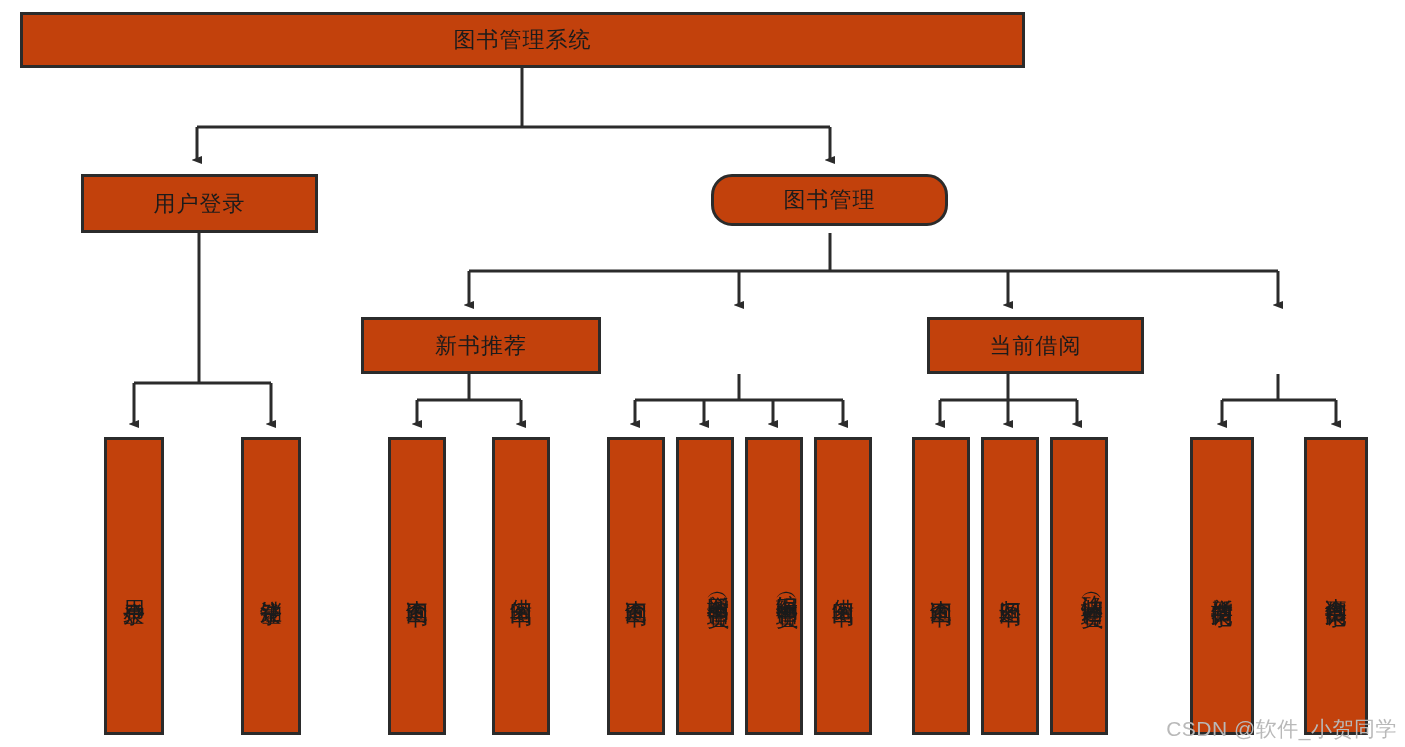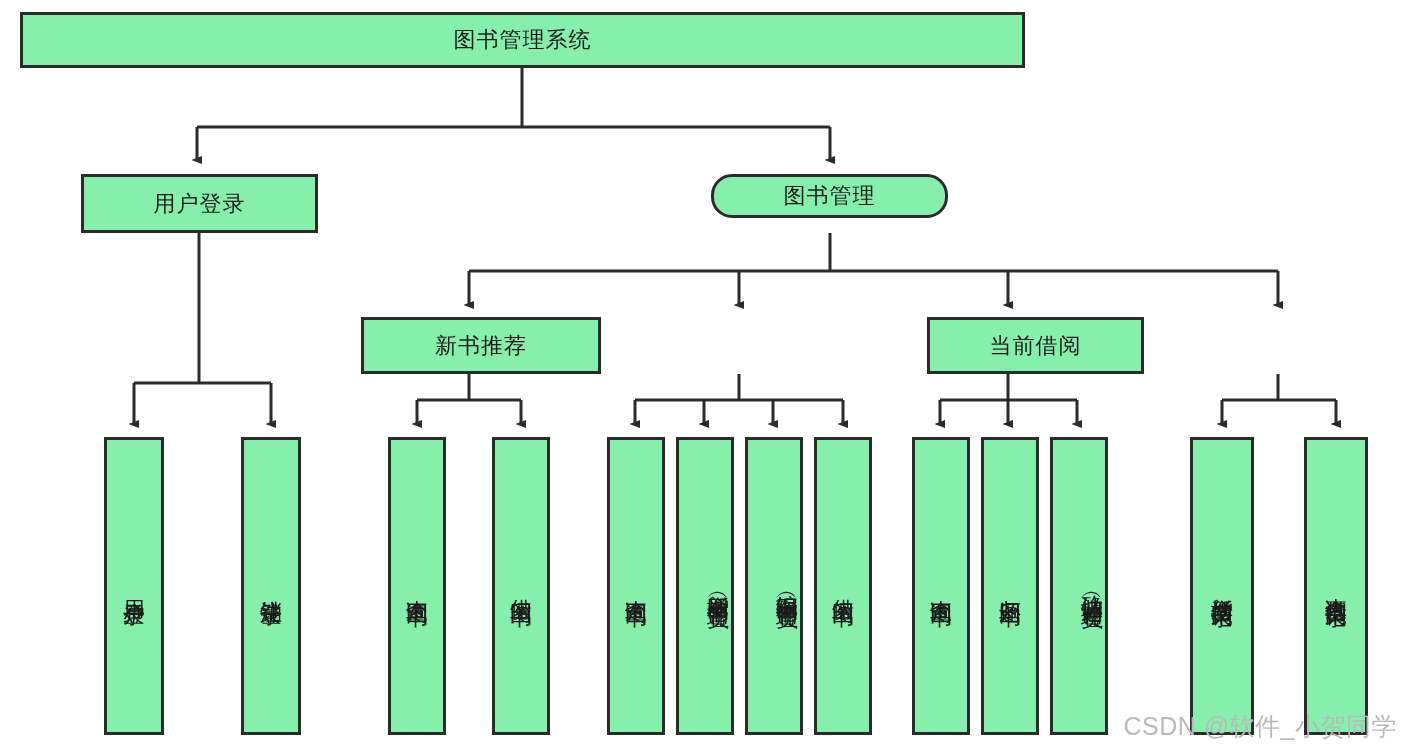--- a/index.html
+++ b/index.html
@@ -23,21 +23,21 @@
     left: 0;
     top: 0;
     width: 1405px;
     height: 747px;
     pointer-events: none;
   }
   .node {
     position: absolute;
     box-sizing: border-box;
     border: 3px solid #2b2b2b;
-    background: #86efac;
+    background: #c2410c;
     display: flex;
     align-items: center;
     justify-content: center;
     color: #1b1b1b;
     line-height: 1.18;
     text-align: center;
   }
   .node.horiz {
     font-size: 22px;
     letter-spacing: 1px;
@@ -55,21 +55,21 @@
     align-items: center;
   }
   .node-label {
     display: block;
     white-space: pre-line;
   }
   #watermark {
     position: absolute;
     right: 8px;
     bottom: 4px;
-    font-size: 25px;
+    font-size: 21px;
     color: #b9b9b9;
     letter-spacing: 0.5px;
     white-space: nowrap;
   }
 </style>
 </head>
 <body>
 
 <div id="diagram-root">
 
@@ -127,21 +127,21 @@
   </svg>
 
   <div class="node horiz" style="left:20px; top:12px; width:1005px; height:56px;">
     <span class="node-label">图书管理系统</span>
   </div>
 
   <div class="node horiz" style="left:81px; top:174px; width:237px; height:59px;">
     <span class="node-label">用户登录</span>
   </div>
 
-  <div class="node horiz" style="left:711px; top:174px; width:237px; height:44px;border-radius:21px;">
+  <div class="node horiz" style="left:711px; top:174px; width:237px; height:52px;border-radius:21px;">
     <span class="node-label">图书管理</span>
   </div>
 
   <div class="node horiz" style="left:361px; top:317px; width:240px; height:57px;">
     <span class="node-label">新书推荐</span>
   </div>
 
 
   <div class="node horiz" style="left:900px; top:317px; width:217px; height:57px;margin-left:27px;">
     <span class="node-label">当前借阅</span>

